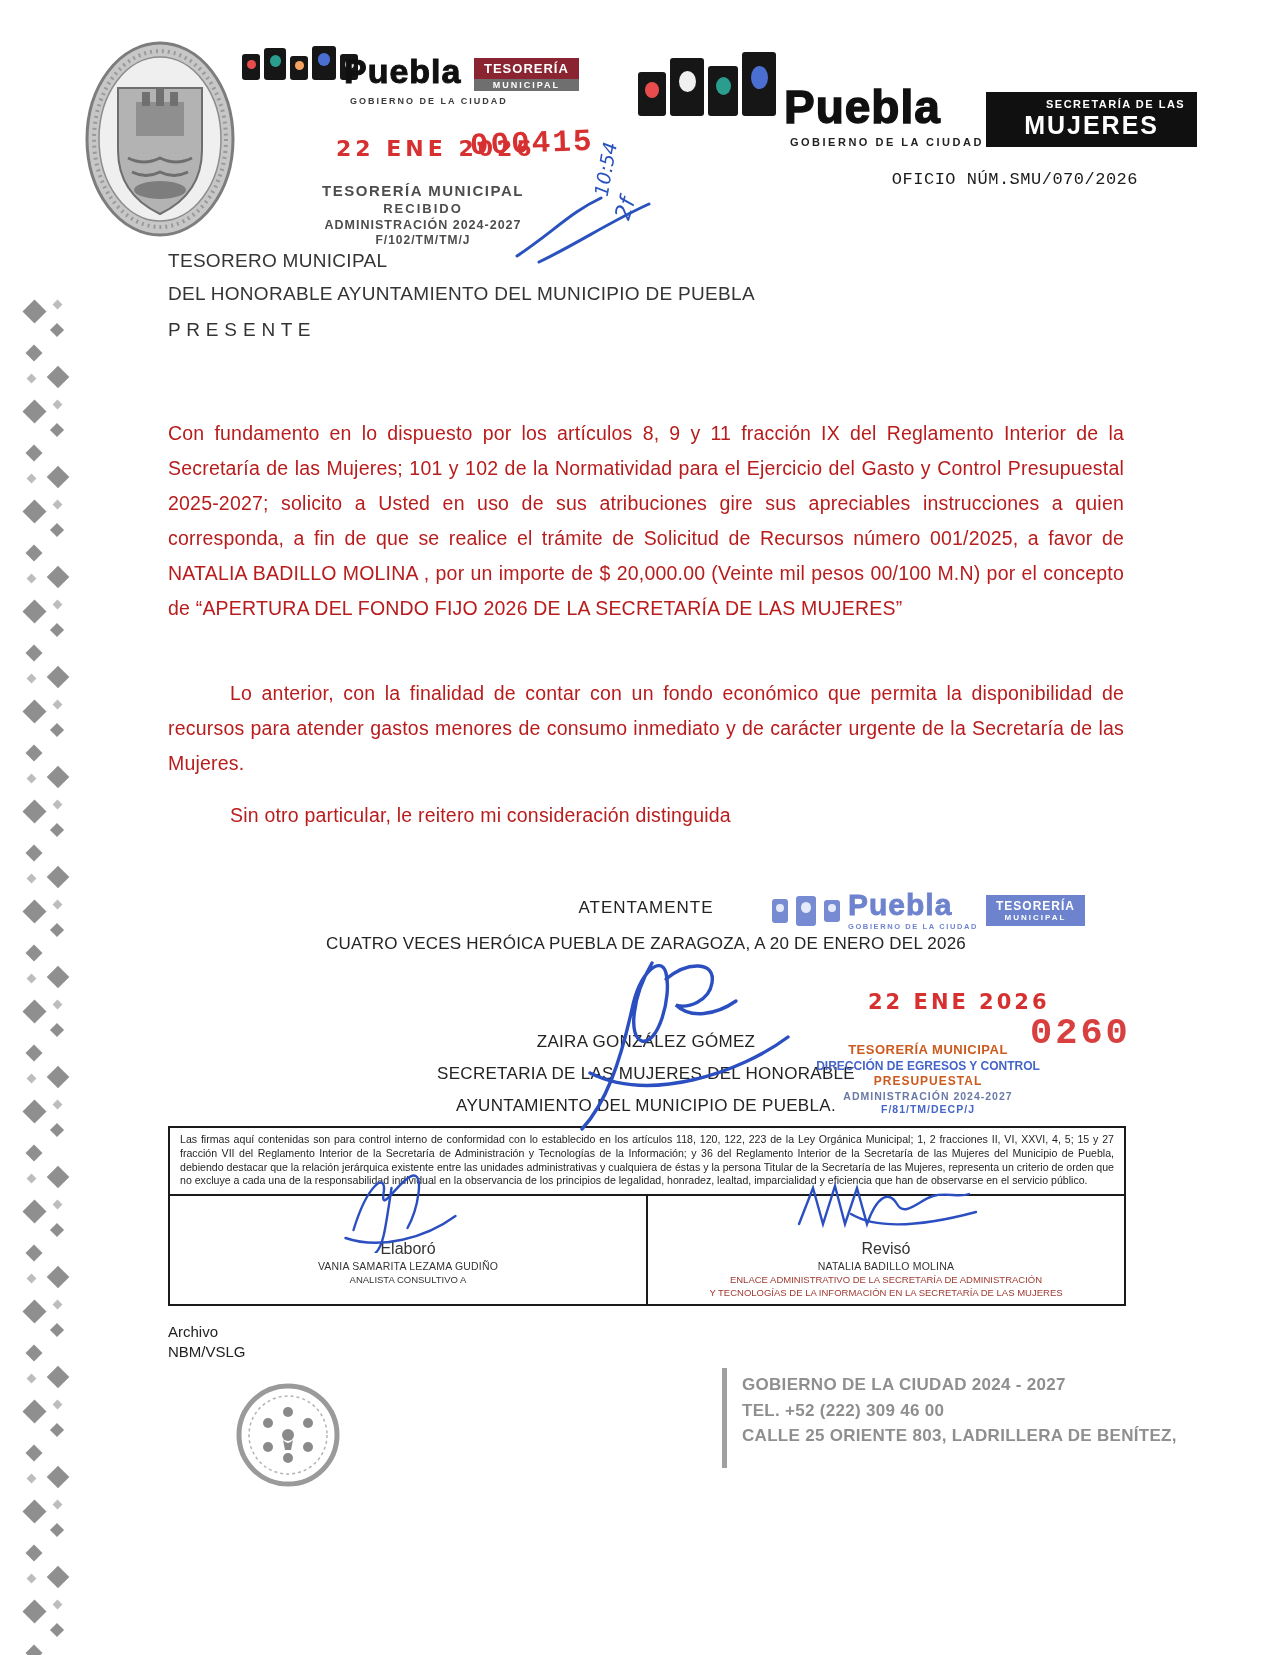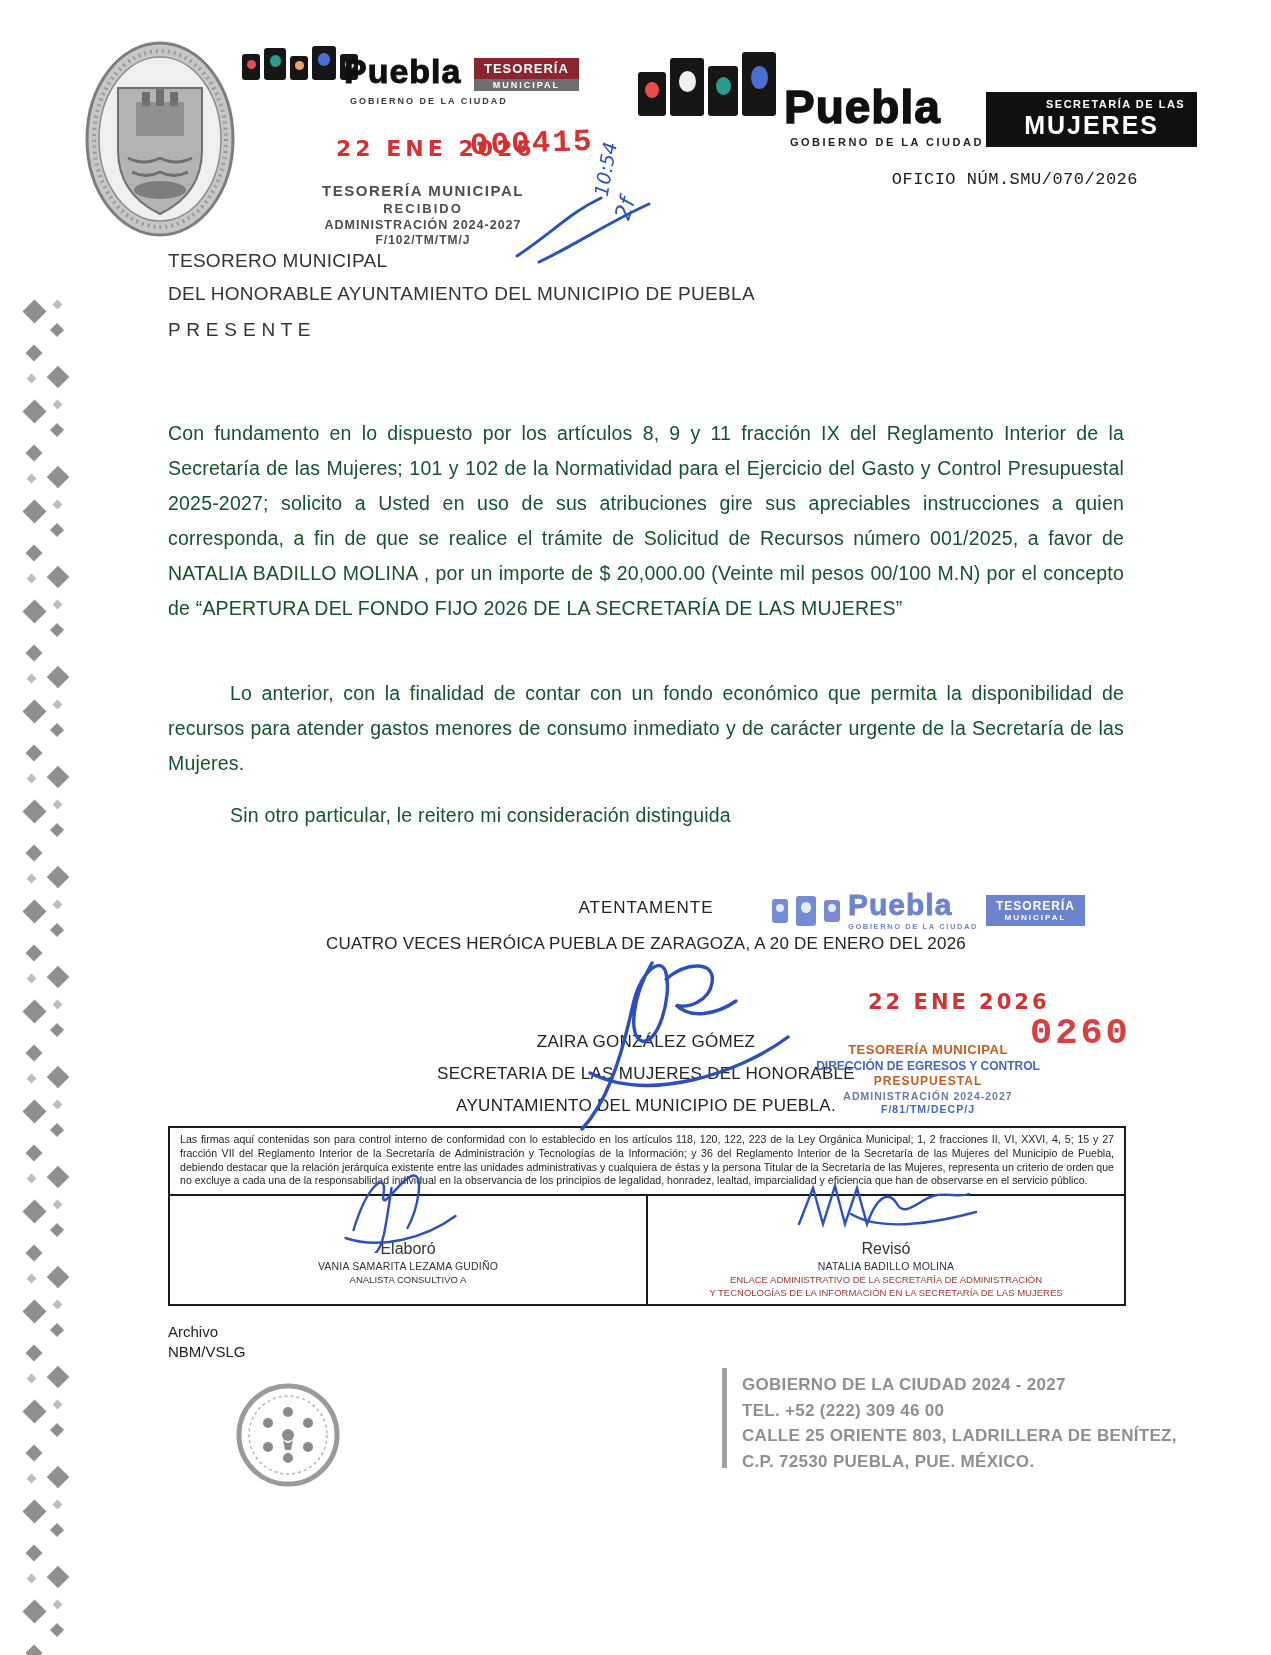--- a/index.html
+++ b/index.html
@@ -49,21 +49,21 @@
   .hand-time{left:578px;top:158px;font-size:19px;transform:rotate(-80deg);}
   .hand-mark{left:614px;top:196px;font-size:22px;transform:rotate(-72deg);}
   .ink{z-index:5;pointer-events:none;}
 
   
   .addressee{left:168px;top:250px;font-size:19px;color:#343434;letter-spacing:0.3px;}
   .addressee div{height:33px;}
   .addressee .presente{margin-top:3px;}
 
   
-  .para{left:168px;width:956px;font-size:19.5px;line-height:35px;text-align:justify;color:#14532d;letter-spacing:0.2px;}
+  .para{left:168px;width:956px;font-size:19.5px;line-height:35px;text-align:justify;color:#b91c1c;letter-spacing:0.2px;}
   .p1{top:416px;}
   .p2{top:676px;text-indent:62px;}
   .p3{top:798px;text-indent:62px;text-align:left;}
 
   
   .sig-center{left:168px;top:898px;width:956px;text-align:center;color:#242424;z-index:2;}
   .sig-center .atte{font-size:17px;letter-spacing:1px;}
   .sig-center .pd{font-size:17px;margin-top:16px;letter-spacing:0.2px;}
   .sig-names{left:168px;top:1032px;width:956px;text-align:center;color:#242424;z-index:2;}
   .sig-names div{height:32px;font-size:17px;letter-spacing:0.3px;}
@@ -299,16 +299,15 @@
       <path d="M48 58 q5 6 10 0 l-2 10 h-6 z"></path>
     </g>
   </svg>
 
 
   <div class="abs fdivider"></div>
   <div class="abs faddress">
     <div>GOBIERNO DE LA CIUDAD 2024 - 2027</div>
     <div>TEL. +52 (222) 309 46 00</div>
     <div>CALLE 25 ORIENTE 803, LADRILLERA DE BENÍTEZ,</div>
-    <div>C.P. 72530 PUEBLA, PUE. MÉXICO.</div>
   </div>
 
 </div>
 
 </body></html>

